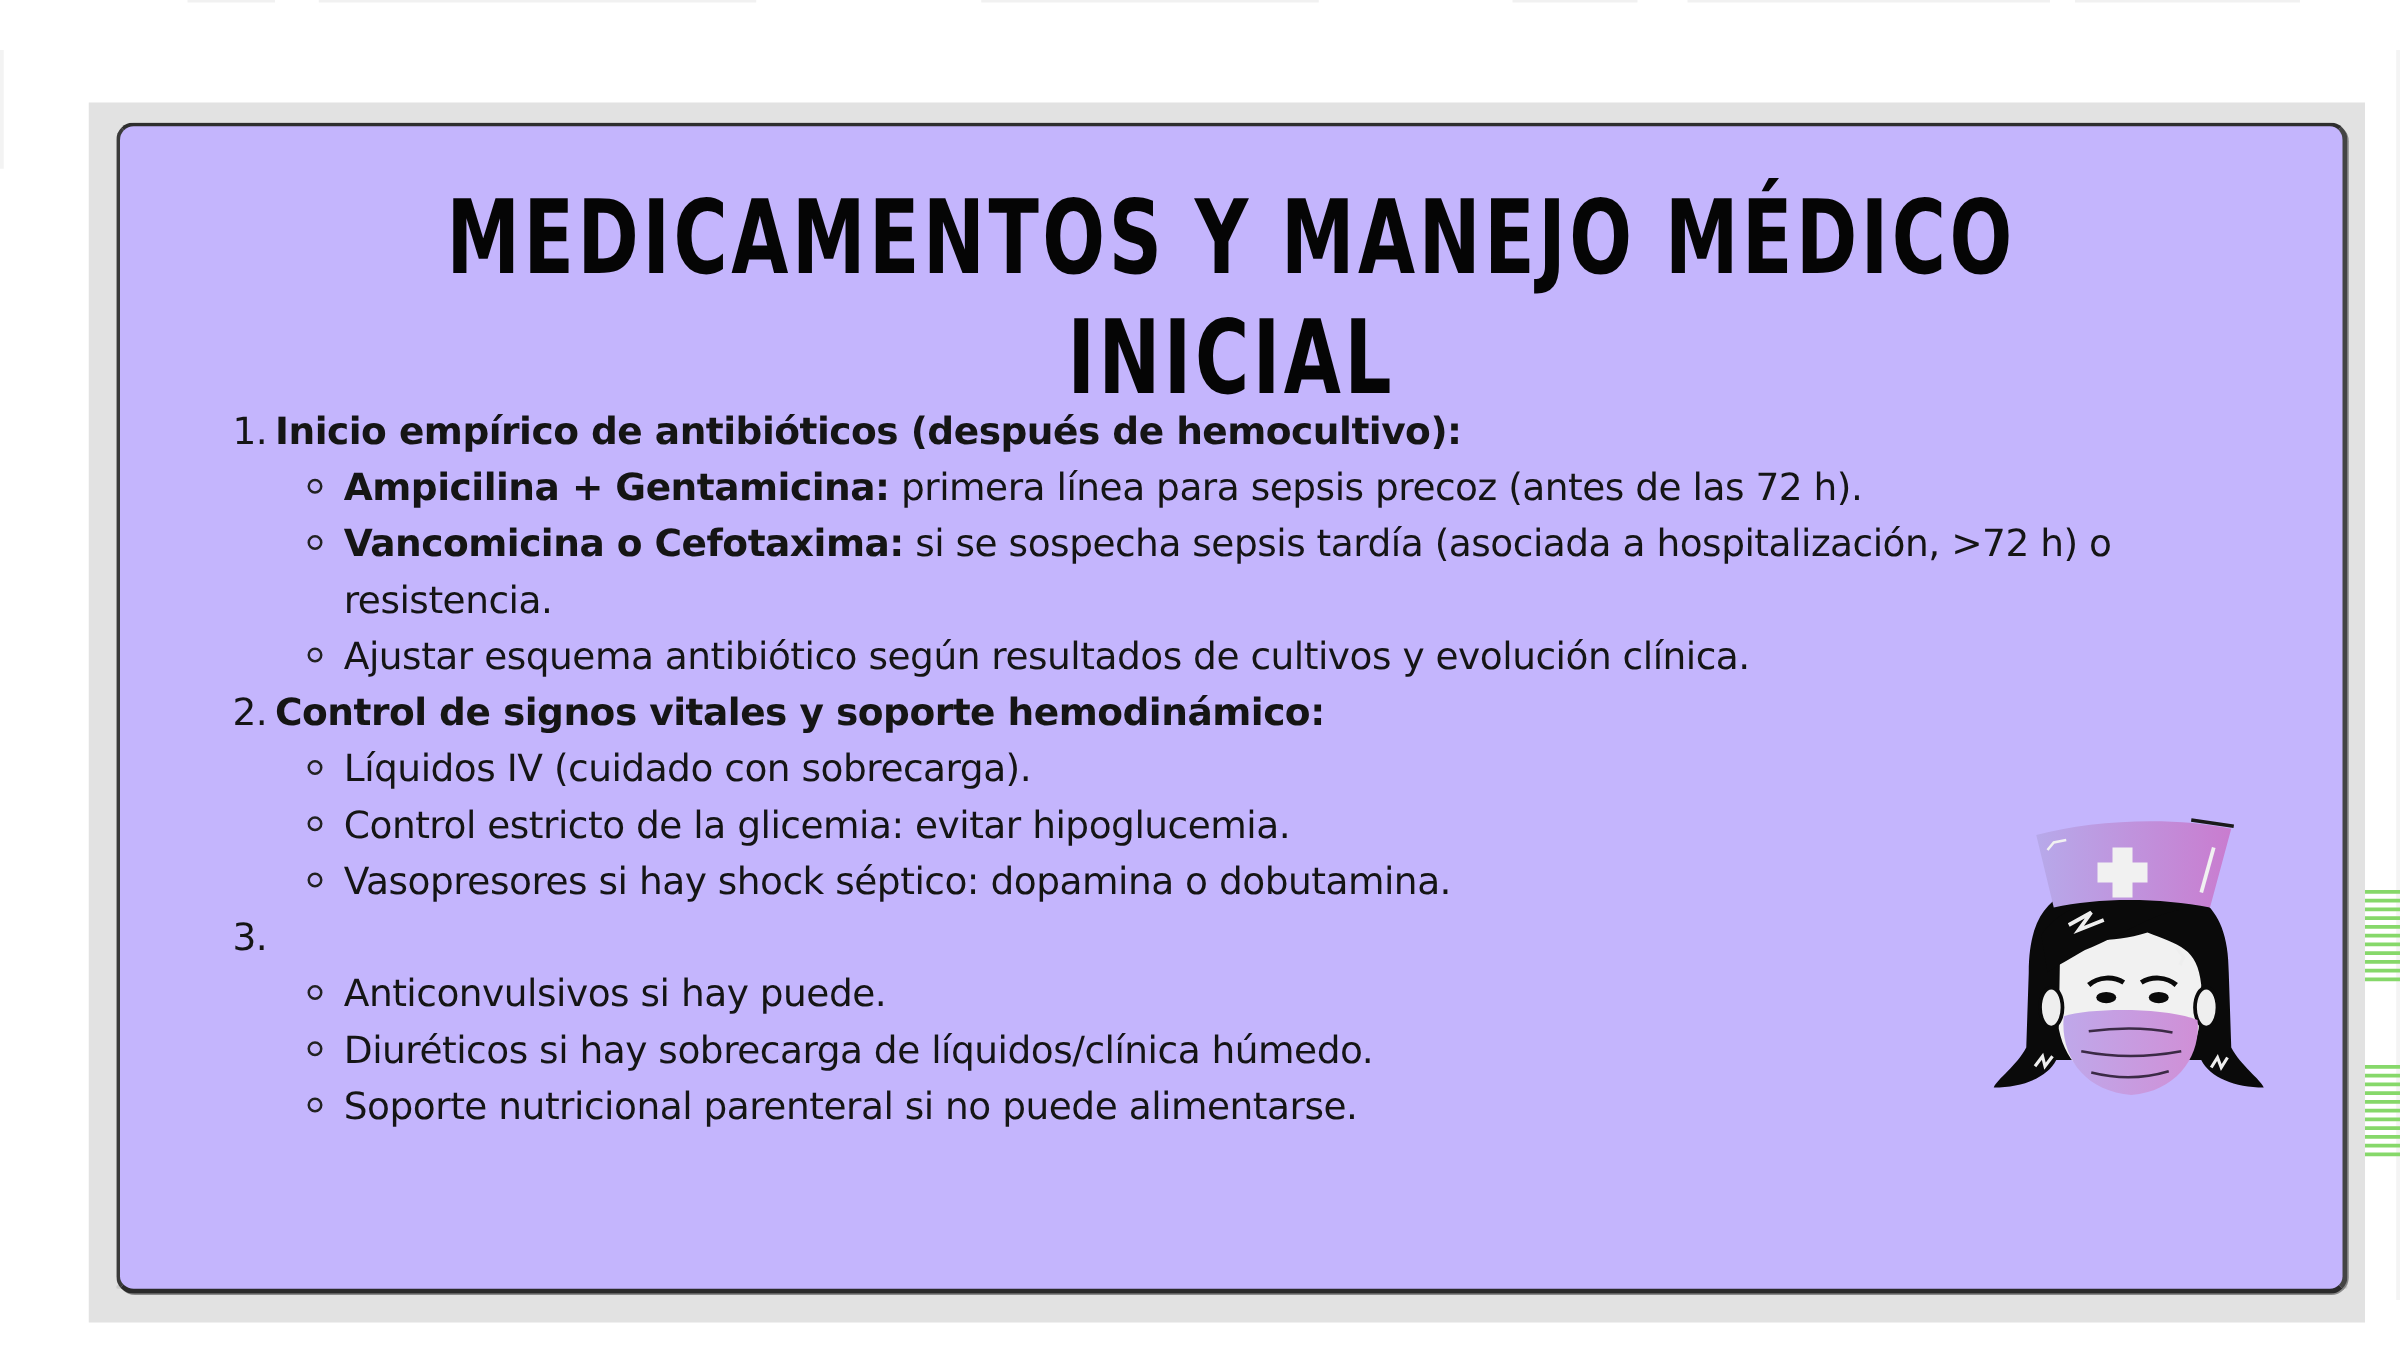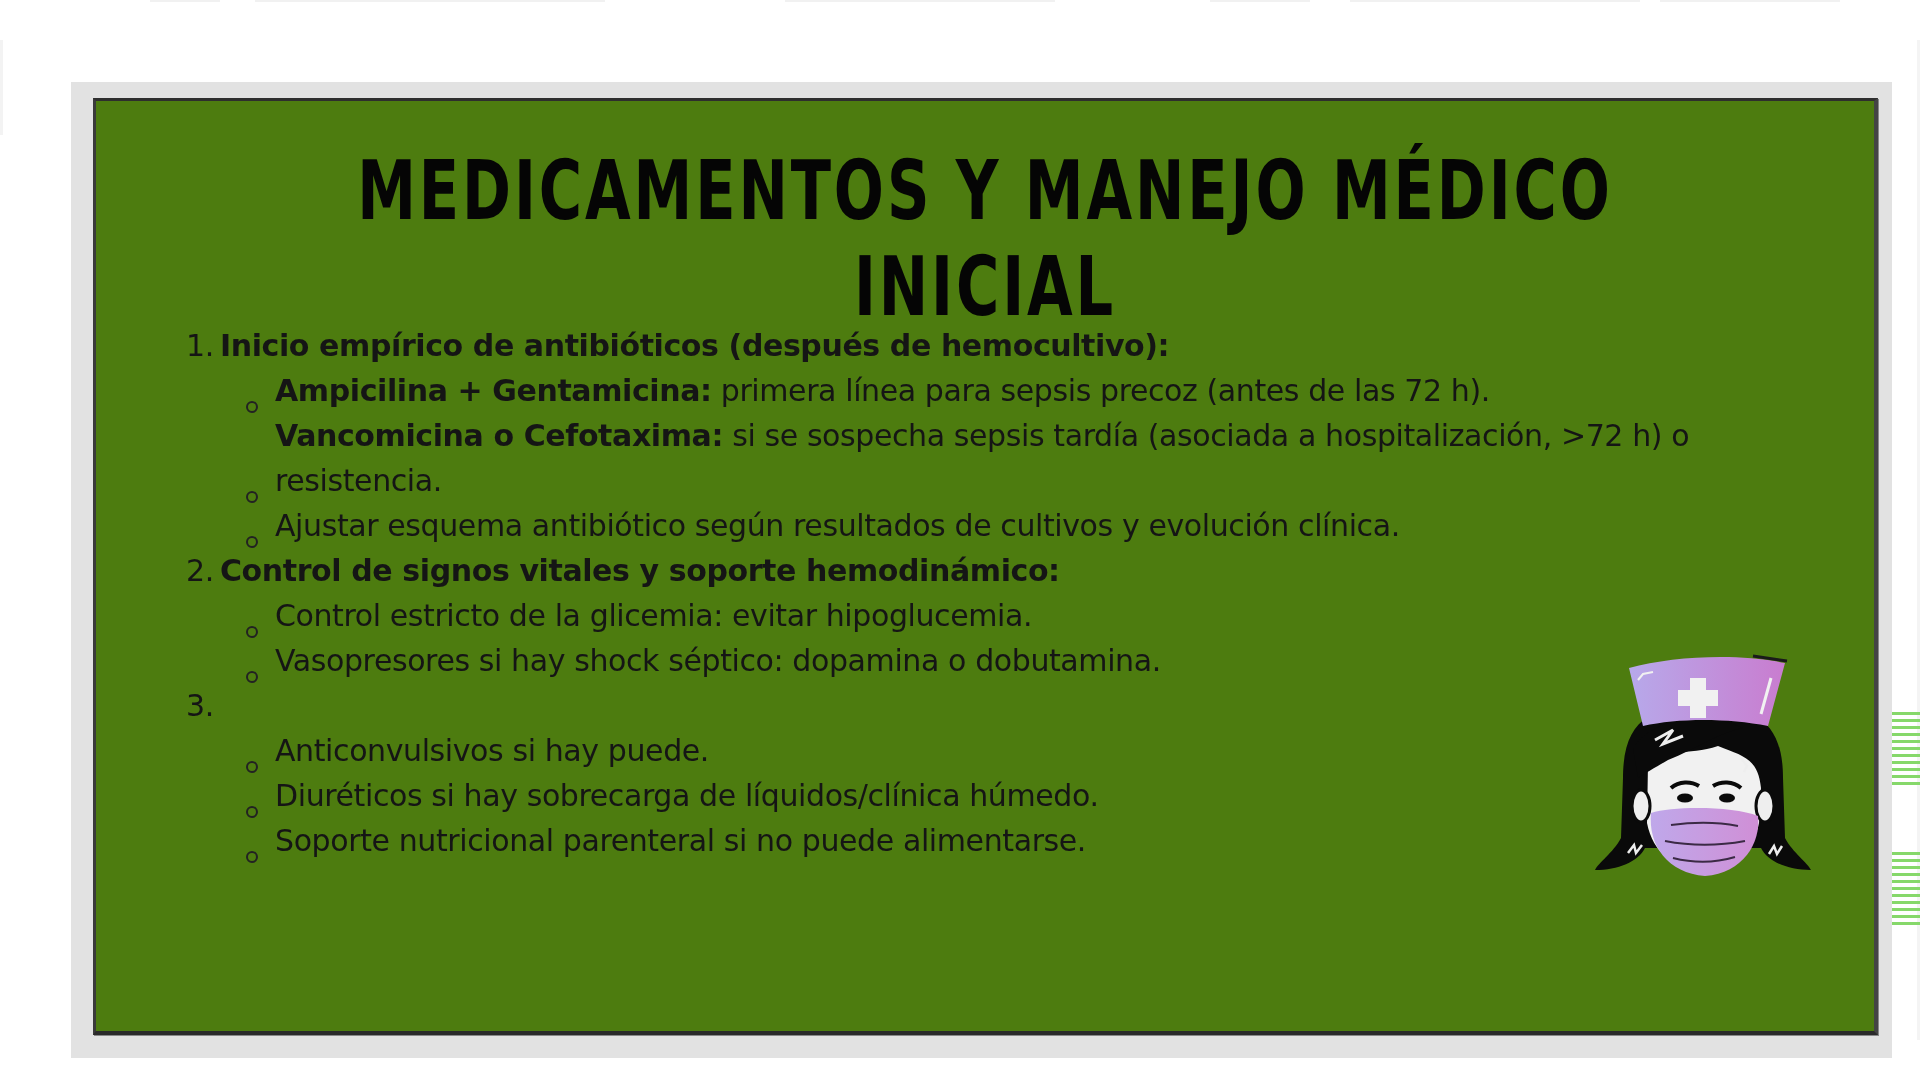--- a/index.html
+++ b/index.html
@@ -18,26 +18,27 @@
   .slide-frame {
     position: absolute; left: 71px; top: 82px; width: 1821px; height: 976px;
     background: #e2e2e2;
   }
   .slide-frame .bottom-rule {
     position: absolute; left: 22px; right: 14px; top: 946px; height: 3px;
     background: #cfcfcf; border-radius: 2px;
   }
   .slide-card {
     position: absolute; left: 93px; top: 98px; width: 1778px; height: 930px;
-    background: #4d7c0f;
+    background: #c4b5fd;
     border-top: 3px solid #2e2e2e;
     border-left: 3px solid #3a3a3a;
     border-right: 4px solid #444;
     border-bottom: 4px solid #2a2a2a;
     box-shadow: 1px 1px 0 #888;
+    border-radius: 14px;
   }
   .title {
     position: absolute; left: 0; right: 0; top: 42px;
     text-align: center;
     font-family: "DejaVu Sans", sans-serif;
     font-weight: bold;
     font-size: 82px;
     line-height: 96px;
     letter-spacing: 4px;
     color: #050505;
@@ -51,21 +52,21 @@
     color: #151515;
     letter-spacing: -0.4px;
   }
   .section { margin: 0; }
   .section-head {
     display: flex; align-items: baseline; height: 45px; line-height: 45px;
   }
   .section-num { width: 34px; font-weight: normal; }
   .section-title { font-weight: bold; }
   .bullet {
-    display: flex; align-items: flex-end; padding-left: 60px; line-height: 45px;
+    display: flex; align-items: flex-start; padding-left: 60px; line-height: 45px;
   }
   .bullet .dot {
     width: 12px; height: 12px; border: 2.5px solid #222; border-radius: 50%;
     margin-top: 15px; margin-right: 17px; flex: 0 0 auto; box-sizing: border-box;
   }
   .bullet .txt { width: 1540px; }
   .bullet .lead { font-weight: bold; }
 
   .nurse { position: absolute; left: 1497px; top: 547px; width: 220px; height: 235px; }
 
@@ -116,20 +117,24 @@
       <div class="bullet">
         <span class="dot"></span>
         <span class="txt"><span class="lead"></span><span>Ajustar esquema antibiótico según resultados de cultivos y evolución clínica.</span></span>
       </div>
     </div>
 
     <div class="section">
       <div class="section-head">
         <span class="section-num">2.</span>
         <span class="section-title">Control de signos vitales y soporte hemodinámico:</span>
+      </div>
+      <div class="bullet">
+        <span class="dot"></span>
+        <span class="txt"><span class="lead"></span><span>Líquidos IV (cuidado con sobrecarga).</span></span>
       </div>
       <div class="bullet">
         <span class="dot"></span>
         <span class="txt"><span class="lead"></span><span>Control estricto de la glicemia: evitar hipoglucemia.</span></span>
       </div>
       <div class="bullet">
         <span class="dot"></span>
         <span class="txt"><span class="lead"></span><span>Vasopresores si hay shock séptico: dopamina o dobutamina.</span></span>
       </div>
     </div>

